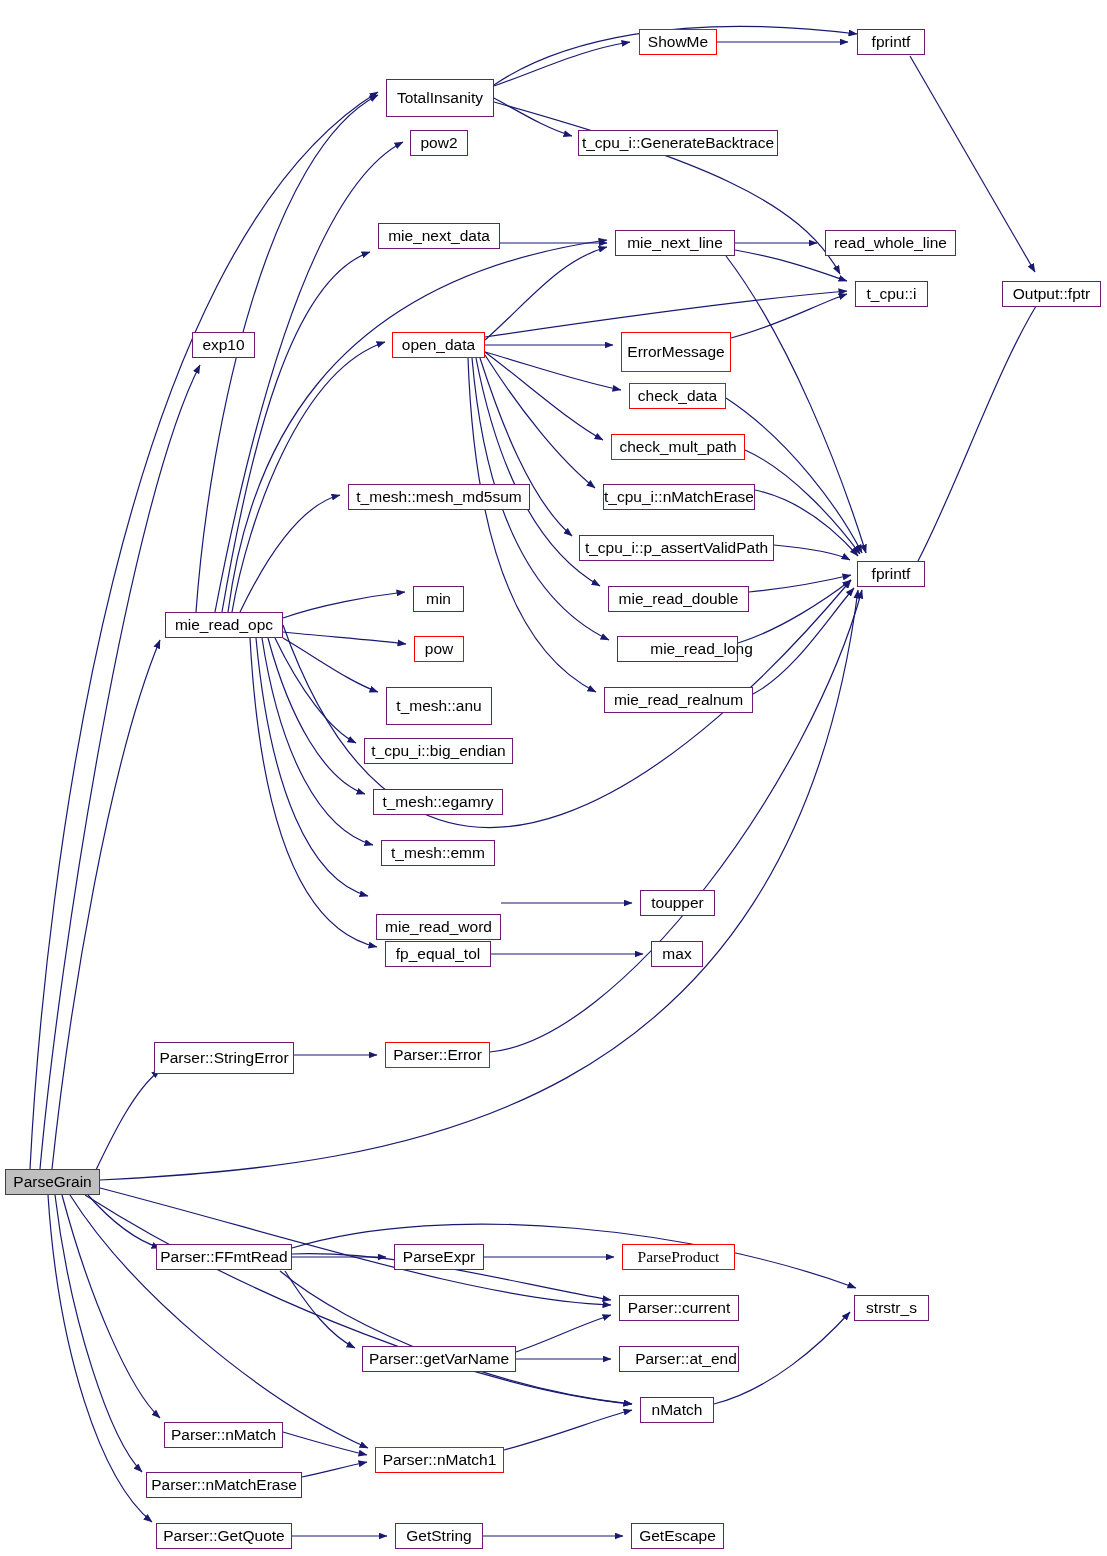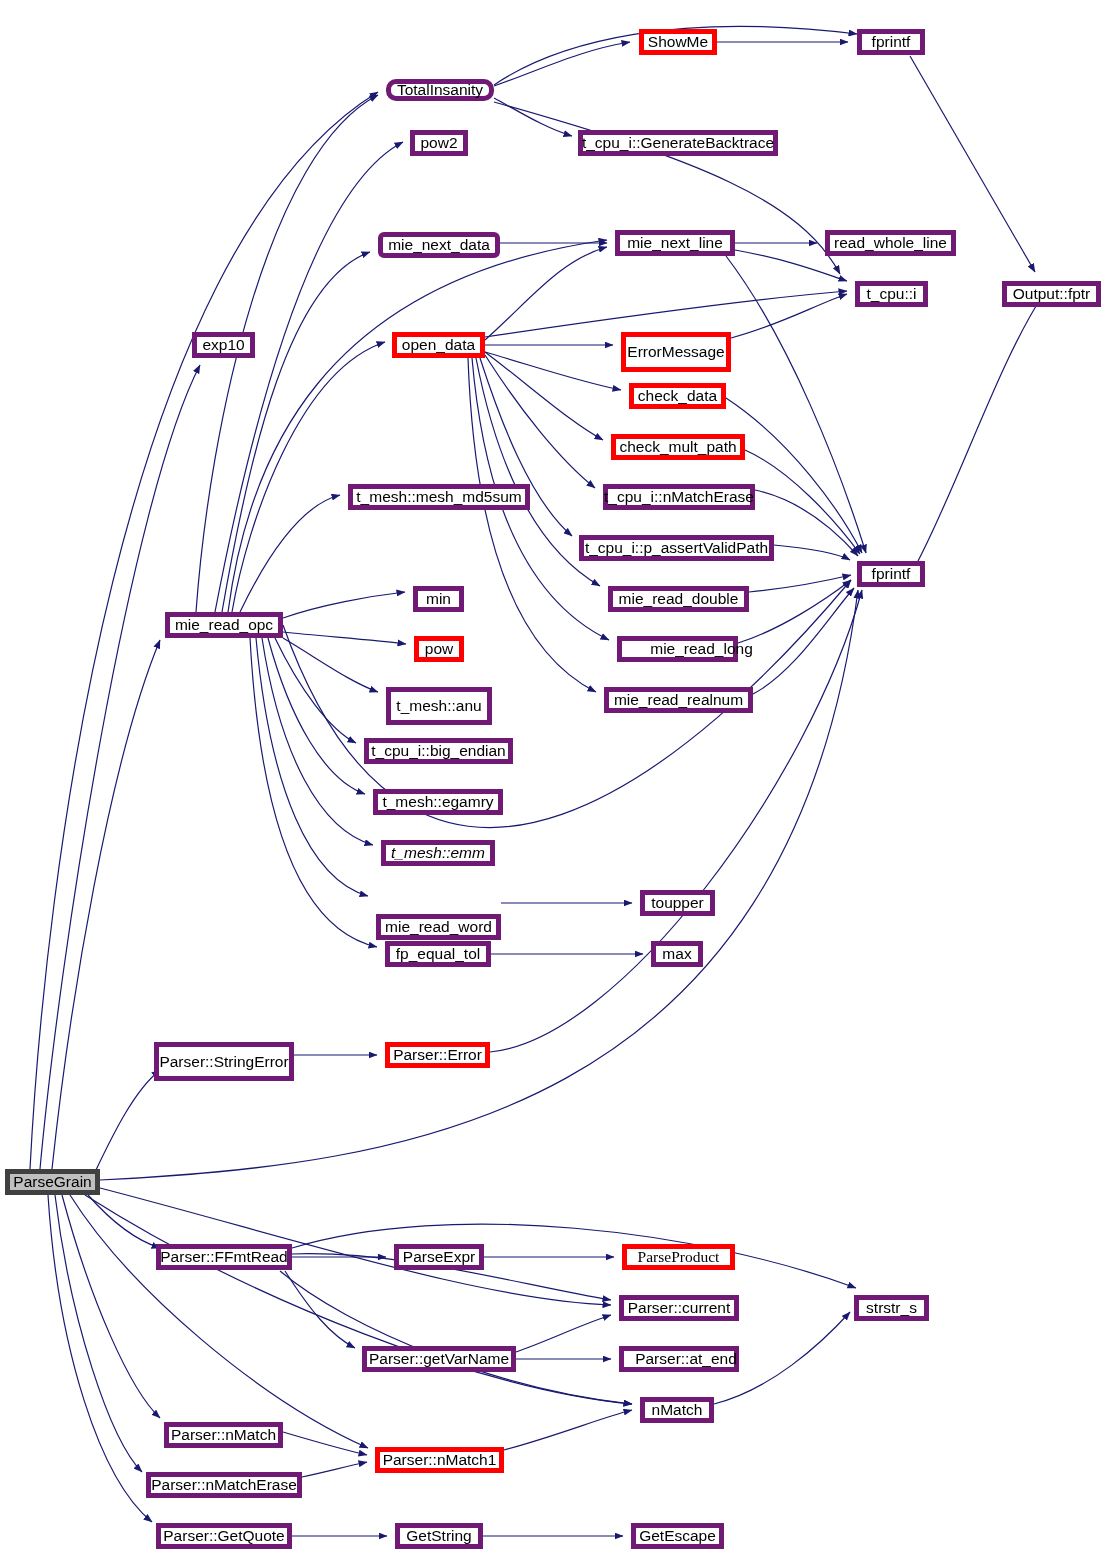--- a/index.html
+++ b/index.html
@@ -23,21 +23,21 @@
     height: 1556px;
     pointer-events: none;
   }
   .node {
     position: absolute;
     box-sizing: border-box;
     display: flex;
     align-items: center;
     justify-content: center;
     background: #ffffff;
-    border: 5px solid #701a75;
+    border: 1px solid #701a75;
     color: #000000;
     font-size: 15.5px;
     line-height: 1;
     white-space: nowrap;
     letter-spacing: 0px;
   }
   .node.red {
     border-color: #ff0000;
   }
   .node.current {
@@ -130,36 +130,36 @@
         <path d="M 516,1359 L 611,1359" fill="none" stroke="#191970" stroke-width="1.2" marker-end="url(#arrowhead)"></path>
         <path d="M 714,1404 C 770,1390 820,1345 850,1312" fill="none" stroke="#191970" stroke-width="1.2" marker-end="url(#arrowhead)"></path>
         <path d="M 283,1432 C 310,1440 345,1450 367,1455" fill="none" stroke="#191970" stroke-width="1.2" marker-end="url(#arrowhead)"></path>
         <path d="M 302,1477 C 325,1472 348,1466 367,1462" fill="none" stroke="#191970" stroke-width="1.2" marker-end="url(#arrowhead)"></path>
         <path d="M 504,1450 C 560,1435 600,1418 632,1410" fill="none" stroke="#191970" stroke-width="1.2" marker-end="url(#arrowhead)"></path>
         <path d="M 292,1536 L 387,1536" fill="none" stroke="#191970" stroke-width="1.2" marker-end="url(#arrowhead)"></path>
         <path d="M 483,1536 L 623,1536" fill="none" stroke="#191970" stroke-width="1.2" marker-end="url(#arrowhead)"></path>
       </g>
   </svg>
   <div id="nodes">
-      <div class="node" style="left: 386px; top: 79px; width: 108px; height: 22px; border-radius: 10px;">
+      <div class="node" style="left: 386px; top: 79px; width: 108px; height: 38px;">
         <span class="node-label">TotalInsanity</span>
       </div>
       <div class="node red" style="left: 639px; top: 29px; width: 78px; height: 26px;">
         <span class="node-label">ShowMe</span>
       </div>
       <div class="node" style="left: 857px; top: 29px; width: 68px; height: 26px;">
         <span class="node-label">fprintf</span>
       </div>
       <div class="node" style="left: 410px; top: 130px; width: 58px; height: 26px;">
         <span class="node-label">pow2</span>
       </div>
       <div class="node" style="left: 578px; top: 130px; width: 200px; height: 26px;">
         <span class="node-label">t_cpu_i::GenerateBacktrace</span>
       </div>
-      <div class="node" style="left: 378px; top: 232px; width: 122px; height: 26px; border-radius: 6px;">
+      <div class="node" style="left: 378px; top: 223px; width: 122px; height: 26px;">
         <span class="node-label">mie_next_data</span>
       </div>
       <div class="node" style="left: 615px; top: 230px; width: 120px; height: 26px;">
         <span class="node-label">mie_next_line</span>
       </div>
       <div class="node" style="left: 825px; top: 230px; width: 131px; height: 26px;">
         <span class="node-label">read_whole_line</span>
       </div>
       <div class="node" style="left: 855px; top: 281px; width: 73px; height: 26px;">
         <span class="node-label">t_cpu::i</span>
@@ -211,39 +211,39 @@
       </div>
       <div class="node" style="left: 604px; top: 687px; width: 149px; height: 26px;">
         <span class="node-label">mie_read_realnum</span>
       </div>
       <div class="node" style="left: 364px; top: 738px; width: 149px; height: 26px;">
         <span class="node-label">t_cpu_i::big_endian</span>
       </div>
       <div class="node" style="left: 373px; top: 789px; width: 130px; height: 26px;">
         <span class="node-label">t_mesh::egamry</span>
       </div>
-      <div class="node" style="left: 381px; top: 840px; width: 114px; height: 26px; font-style: italic;">
+      <div class="node" style="left: 381px; top: 840px; width: 114px; height: 26px;">
         <span class="node-label">t_mesh::emm</span>
       </div>
       <div class="node" style="left: 376px; top: 890px; width: 125px; height: 26px; margin-top: 24px;">
         <span class="node-label">mie_read_word</span>
       </div>
       <div class="node" style="left: 640px; top: 890px; width: 75px; height: 26px;">
         <span class="node-label">toupper</span>
       </div>
       <div class="node" style="left: 385px; top: 941px; width: 106px; height: 26px;">
         <span class="node-label">fp_equal_tol</span>
       </div>
       <div class="node" style="left: 651px; top: 941px; width: 52px; height: 26px;">
         <span class="node-label">max</span>
       </div>
       <div class="node" style="left: 857px; top: 561px; width: 68px; height: 26px;">
         <span class="node-label">fprintf</span>
       </div>
-      <div class="node" style="left: 154px; top: 1042px; width: 140px; height: 39px;">
+      <div class="node" style="left: 154px; top: 1042px; width: 140px; height: 32px;">
         <span class="node-label">Parser::StringError</span>
       </div>
       <div class="node red" style="left: 385px; top: 1042px; width: 105px; height: 26px;">
         <span class="node-label">Parser::Error</span>
       </div>
       <div class="node current" style="left: 5px; top: 1169px; width: 95px; height: 26px;">
         <span class="node-label">ParseGrain</span>
       </div>
       <div class="node" style="left: 156px; top: 1244px; width: 136px; height: 26px;">
         <span class="node-label">Parser::FFmtRead</span>

